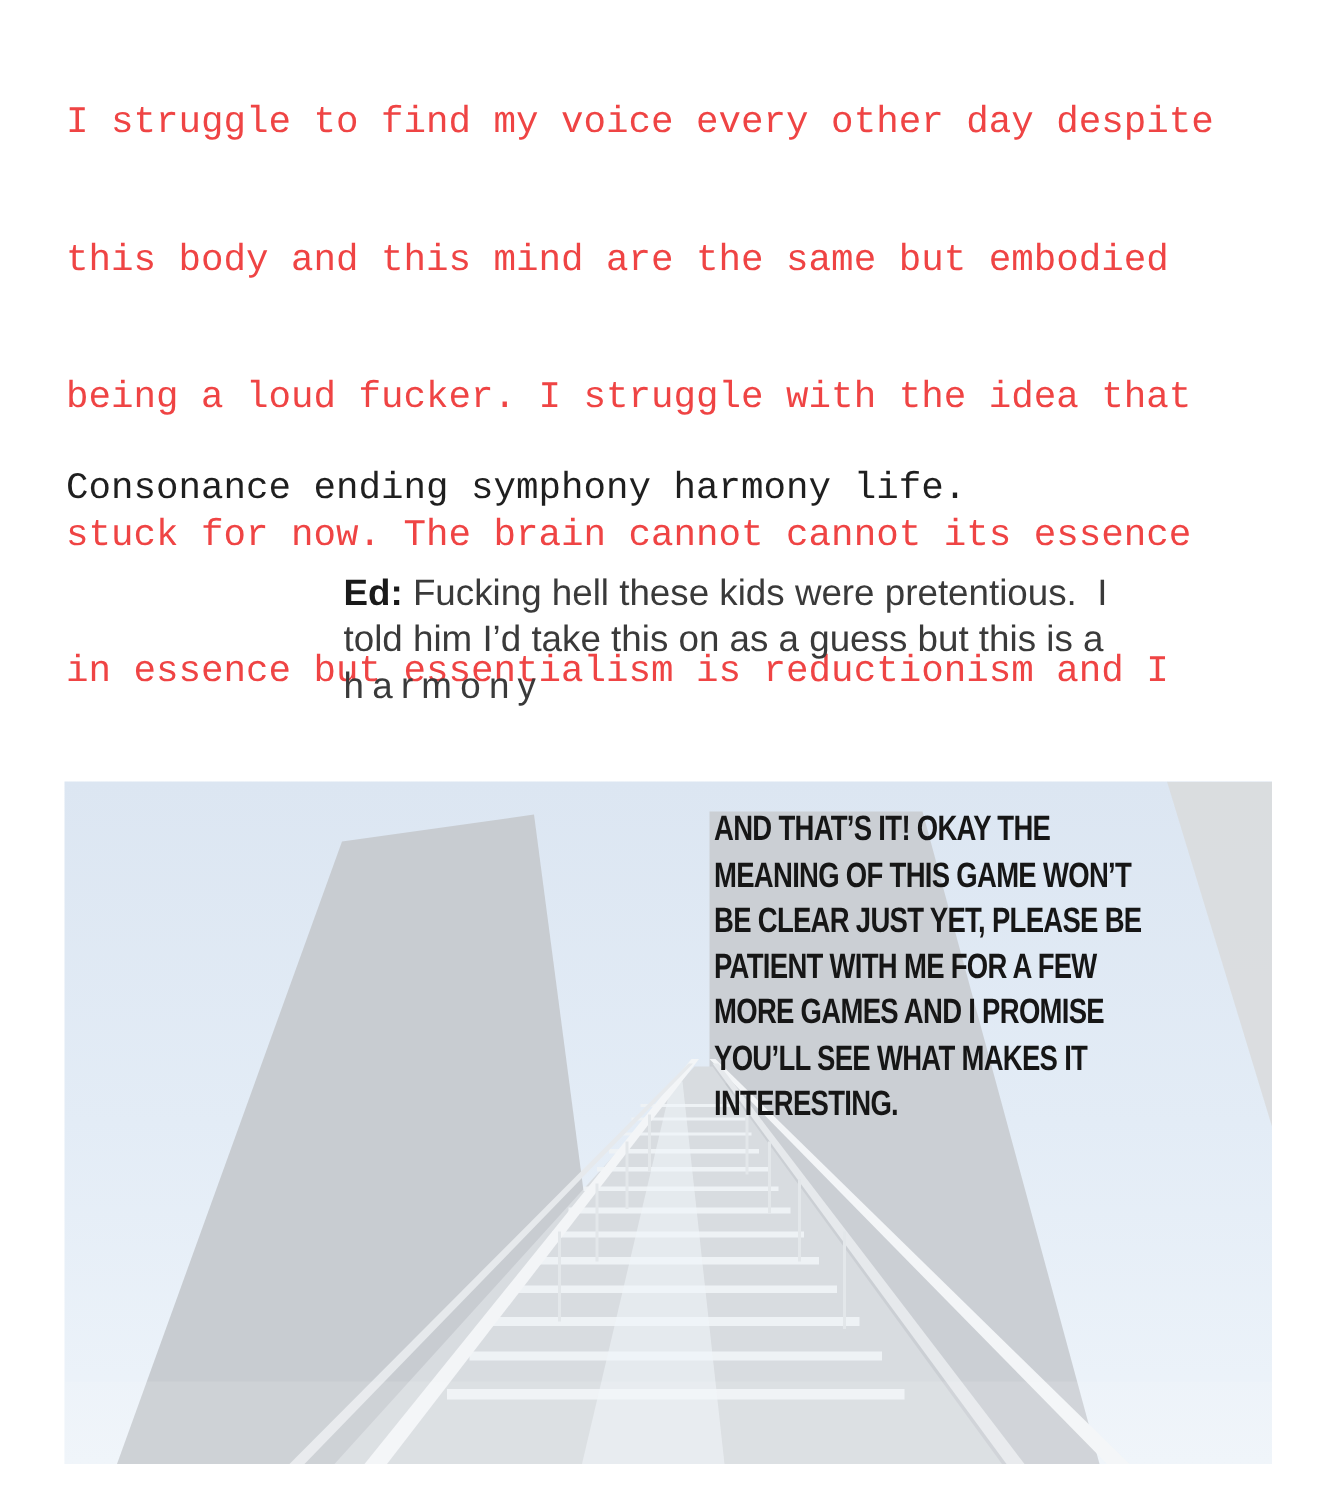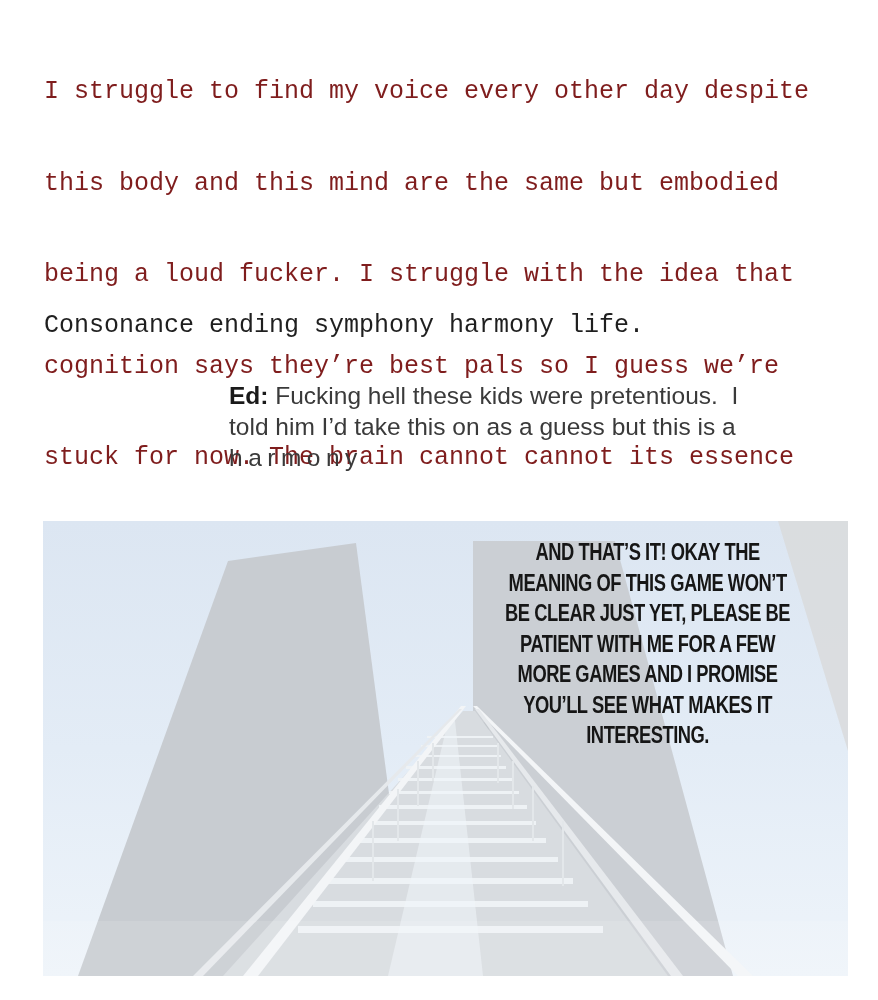--- a/index.html
+++ b/index.html
@@ -1,20 +1,20 @@
 <!DOCTYPE html>
 <html><head>
 <meta charset="utf-8">
 <style>
   html, body { margin:0; padding:0; background:#ffffff; }
   body { width:878px; height:1000px; position:relative; overflow:hidden; }
   .mono {
-    position:absolute; left:44px; top:16px; width:820px;
+    position:absolute; left:44px; top:6px; width:820px;
     font-family:"Liberation Mono", "DejaVu Sans Mono", monospace;
-    font-size:25px; line-height:30.5px; color:#7f1d1d;
+    font-size:25px; line-height:30.5px; color:#ef4444;
     white-space:pre; letter-spacing:0px;
   }
   .mono .line { display:block; height:30.5px; }
   .closing {
     position:absolute; left:44px; top:311px;
     font-family:Liberation Mono, monospace;
     font-size:25px; line-height:30px; color:#1f1f1f; white-space:pre;
   }
   .editor-note {
     position:absolute; left:229px; top:380px; width:620px;
@@ -22,41 +22,39 @@
     font-size:24.5px; line-height:31px; color:#3a3a3a; font-weight:300;
   }
   .editor-note .line { display:block; white-space:pre; }
   .editor-note .who { font-weight:bold; color:#1a1a1a; }
   .editor-note .spaced { letter-spacing:5.5px; }
 
   .figure {
     position:absolute; left:43px; top:521px; width:805px; height:455px;
     overflow:hidden;
     background:linear-gradient(180deg,#dce6f2 0%,#e3ecf6 50%,#eef4fa 100%);
-    text-align:center;
   }
   .figure svg { position:absolute; left:0; top:0; }
   .caption {
     position:absolute; left:433px; top:16px; width:360px;
     font-family:"Liberation Sans", "DejaVu Sans", sans-serif;
     font-weight:bold; font-size:23.5px; line-height:30.5px;
     color:#161616; text-transform:uppercase; letter-spacing:-0.6px;
     transform:scaleX(0.78); transform-origin:left top;
     width:440px;
   }
   .caption .line { display:block; white-space:pre; }
 </style>
 </head>
 <body>
 
 <div class="mono">
   <span class="line">I struggle to find my voice every other day despite</span>
   <span class="line">this body and this mind are the same but embodied</span>
   <span class="line">being a loud fucker. I struggle with the idea that</span>
-  <span class="line">cognition says they’re best pals so I guess we’re</span>
   <span class="line">stuck for now. The brain cannot cannot its essence</span>
   <span class="line">in essence but essentialism is reductionism and I</span>
   <span class="line">don’t do simplicity I am fucking complex I contain</span>
   <span class="line">multitudes so take the plane to the sky and hear the</span>
   <span class="line">breathing and the song is ending and fuck what do I-</span>
 </div>
 
 <div class="closing">Consonance ending symphony harmony life.</div>
 
 <div class="editor-note">

